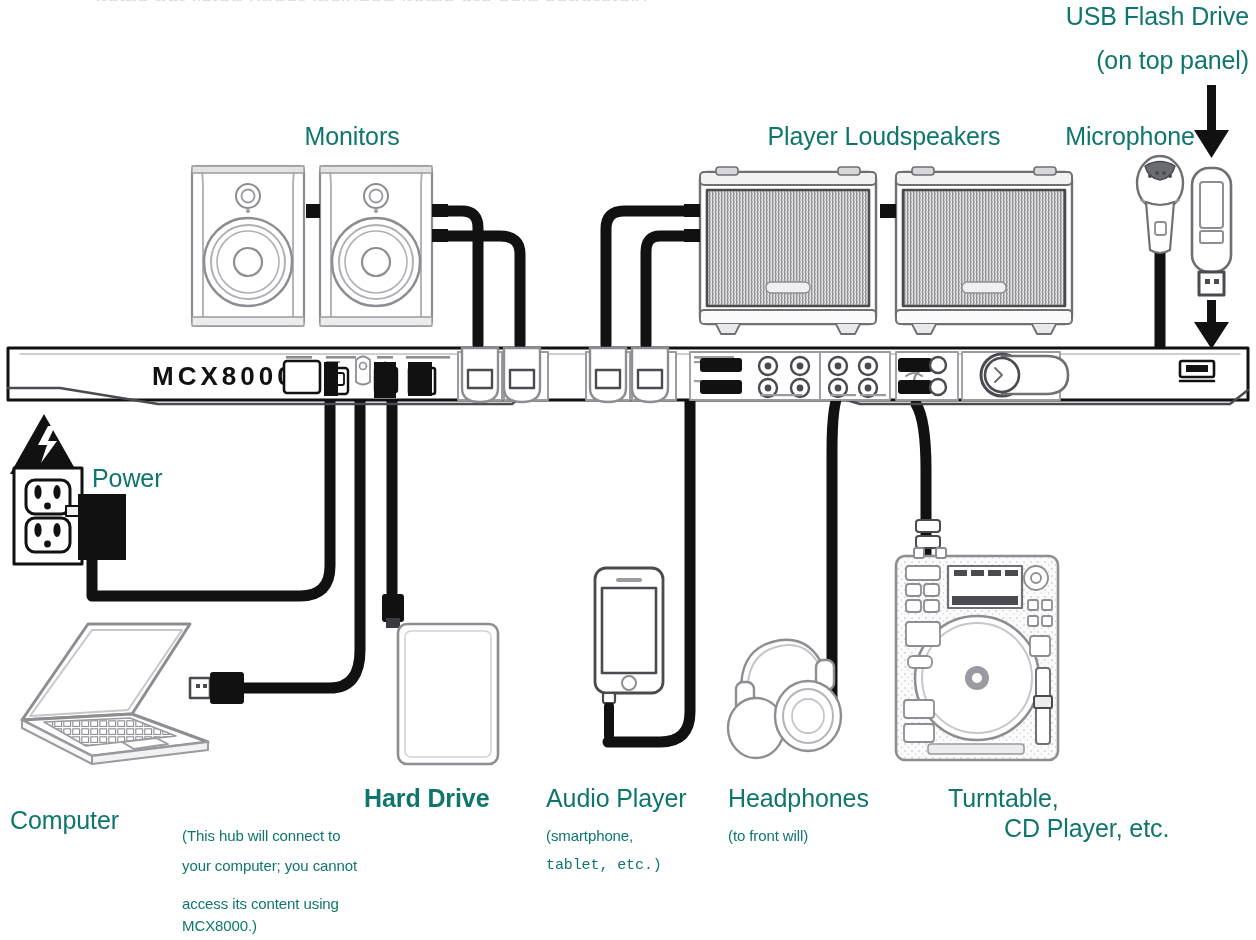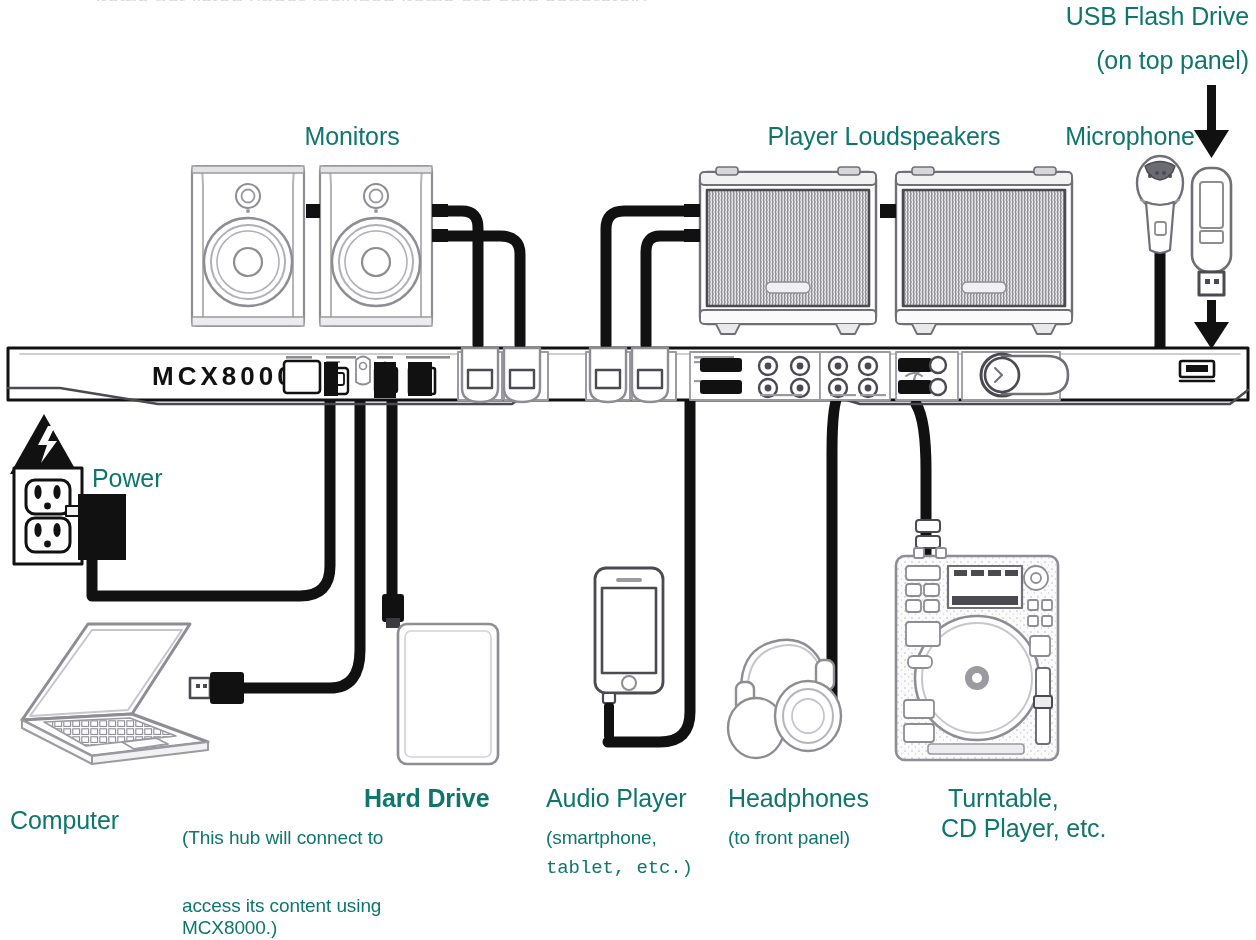--- a/index.html
+++ b/index.html
@@ -19,21 +19,21 @@
   #stage svg{position:absolute;left:0;top:0;}
   .lbl{
     position:absolute;
     font-family:"Liberation Sans", sans-serif;
     color:#0f766e;
     white-space:pre;
     line-height:1.30;
     letter-spacing:-0.1px;
   }
   .lbl-xl{font-size:25px;}
-  .lbl-md{font-size:19px;}
+  .lbl-md{font-size:15px;}
   .ta-c{text-align:center;transform:translateX(-50%);}
   .ta-r{text-align:right;transform:translateX(-100%);}
   .ta-l{text-align:right;}
   .topcut{
     position:absolute;left:95px;top:-9px;width:1050px;height:10px;
     overflow:hidden;font-size:22px;color:#d9d9dd;white-space:pre;
   }
 </style>
 </head>
 <body>
@@ -465,26 +465,27 @@
 
   <div class="lbl lbl-xl ta-c" style="left:1130px;top:120px;">Microphone</div>
 
   <div class="lbl lbl-xl ta-l" style="left:92px;top:462px;">Power</div>
 
   <div class="lbl lbl-xl ta-l" style="left:10px;top:804px;">Computer</div>
 
   <div class="lbl lbl-xl ta-l" style="left:364px;top:782px;font-weight:bold;">Hard Drive</div>
 
   <div class="lbl lbl-md ta-l" style="left:182px;top:826px;">(This hub will connect to</div>
+  <div class="lbl lbl-md ta-l" style="left:182px;top:856px;">your computer; you cannot</div>
   <div class="lbl lbl-md ta-l" style="left:182px;top:886px;margin-top:8px;">access its content using</div>
   <div class="lbl lbl-md ta-l" style="left:182px;top:916px;">MCX8000.)</div>
 
   <div class="lbl lbl-xl ta-l" style="left:546px;top:782px;">Audio Player</div>
   <div class="lbl lbl-md ta-l" style="left:546px;top:826px;">(smartphone,</div>
   <div class="lbl lbl-md ta-l" style="left:546px;top:856px;font-family:Liberation Mono, monospace;">tablet, etc.)</div>
 
   <div class="lbl lbl-xl ta-l" style="left:728px;top:782px;">Headphones</div>
-  <div class="lbl lbl-md ta-l" style="left:728px;top:826px;">(to front panel)</div>
+  <div class="lbl lbl-md ta-l" style="left:728px;top:826px;">(to front will)</div>
 
   <div class="lbl lbl-xl ta-l" style="left:948px;top:782px;">Turntable,</div>
-  <div class="lbl lbl-xl ta-l" style="left:941px;top:812px;">CD Player, etc.</div>
+  <div class="lbl lbl-xl ta-l" style="left:1004px;top:812px;">CD Player, etc.</div>
 
 </div>
 
 </body></html>

